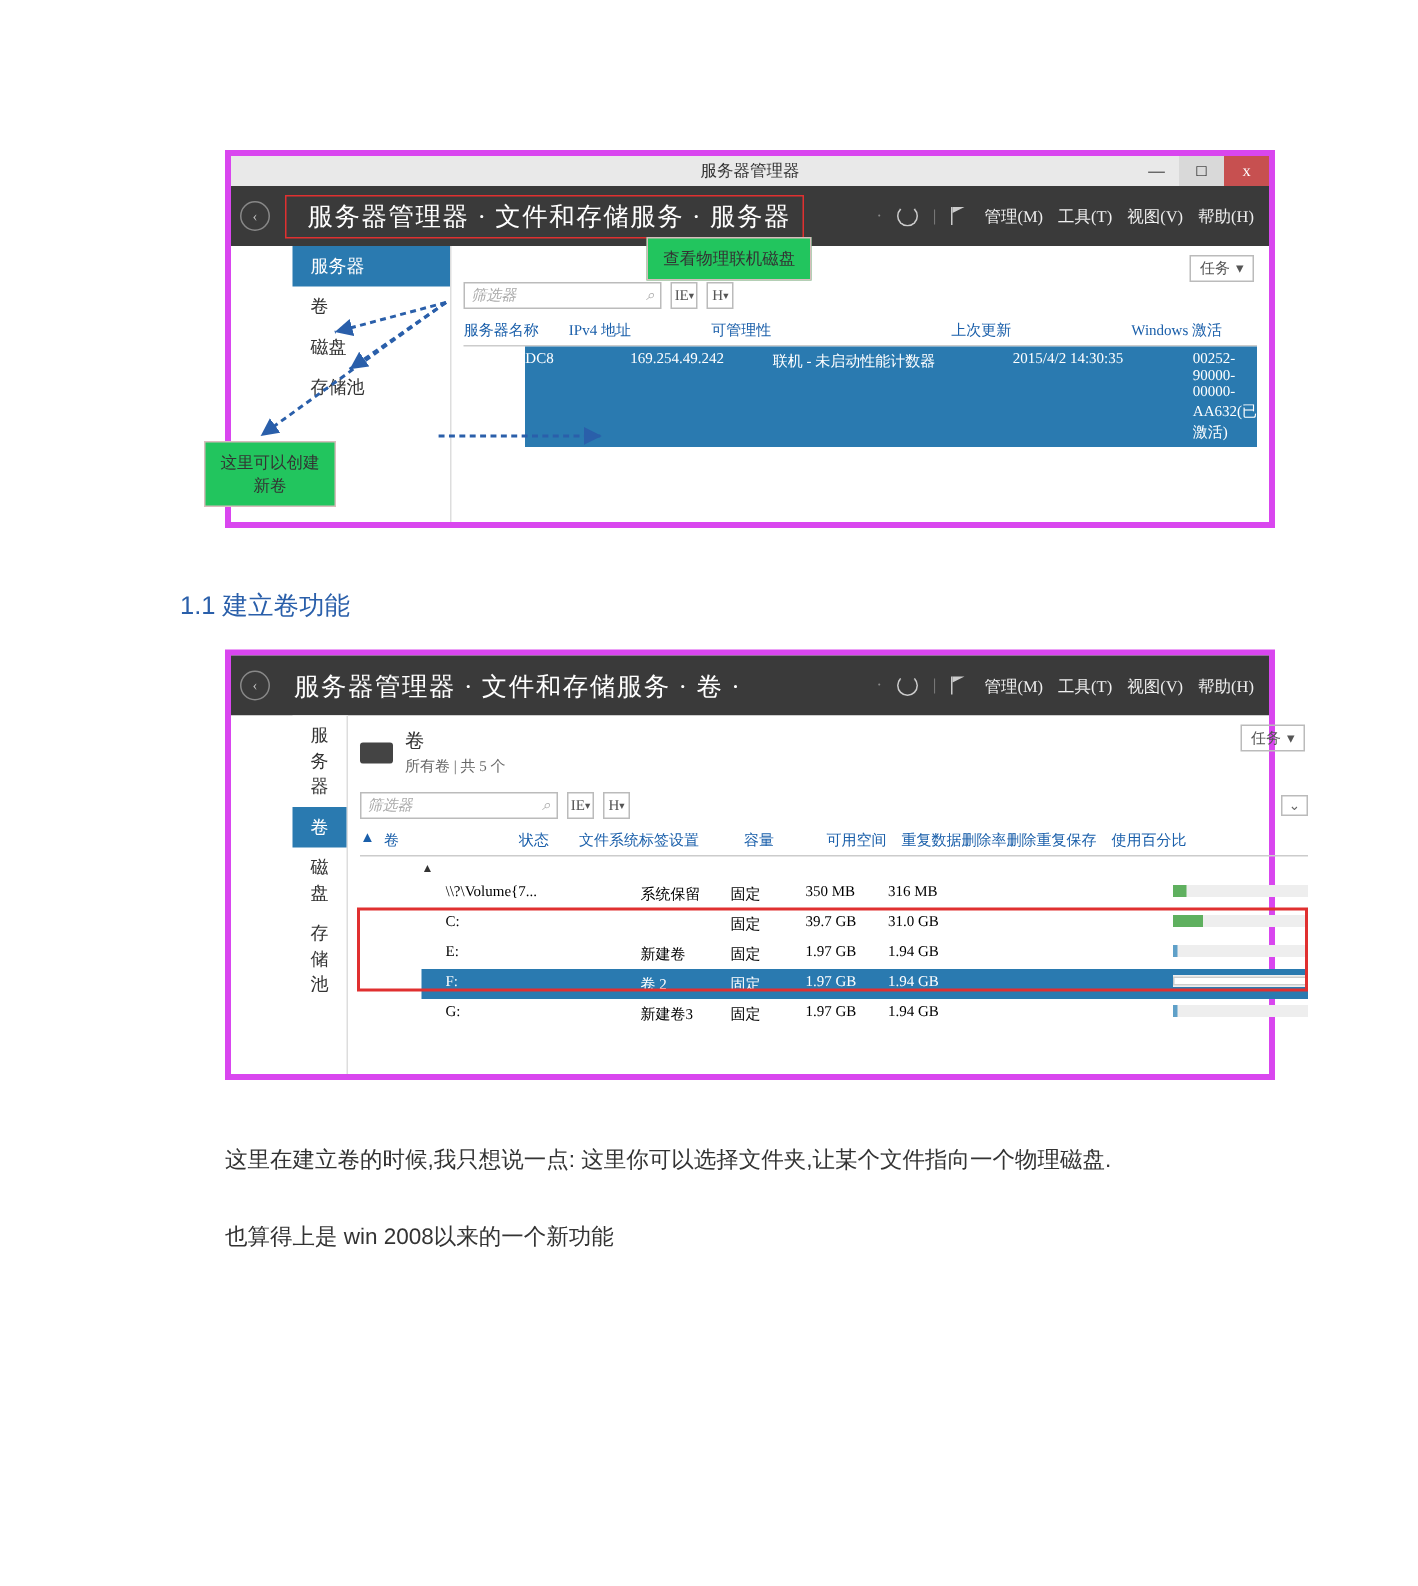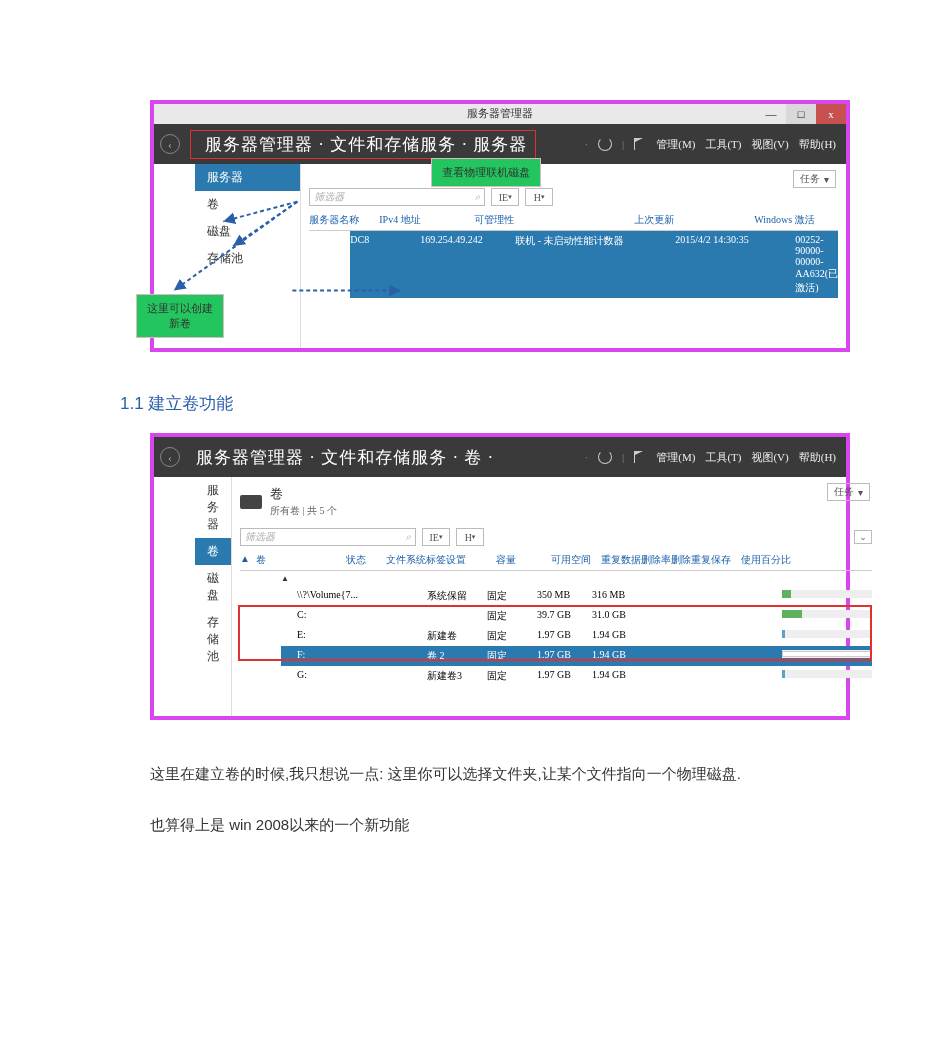--- a/index.html
+++ b/index.html
@@ -121,26 +121,26 @@
   }
   .tasks-pill {
     position:absolute; top:6px; right:10px;
     border:1px solid #bbb; padding:1px 6px; font-size:10px; color:#555;
     display:flex; align-items:center; gap:4px;
   }
   .search-row {
     display:flex; align-items:center; gap:6px; margin: 18px 0 4px 0;
   }
   .search-input {
-    border:1px solid #bbb; height:18px; width:176px;
+    border:1px solid #bbb; height:18px; width:132px;
     font-size:10px; font-style:italic; color:#aaa;
     padding:0 4px; display:flex;align-items:center;justify-content:space-between;
   }
   .mini-btn {
-    width:28px;height:18px;border:1px solid #bbb;
+    width:18px;height:18px;border:1px solid #bbb;
     display:flex;align-items:center;justify-content:center;
     font-size:10px;color:#555;
   }
   .grid-head {
     display:grid;
     font-size:10px;
     color:#1a5faa;
     border-bottom:1px solid #ccc;
     padding:3px 0;
   }

